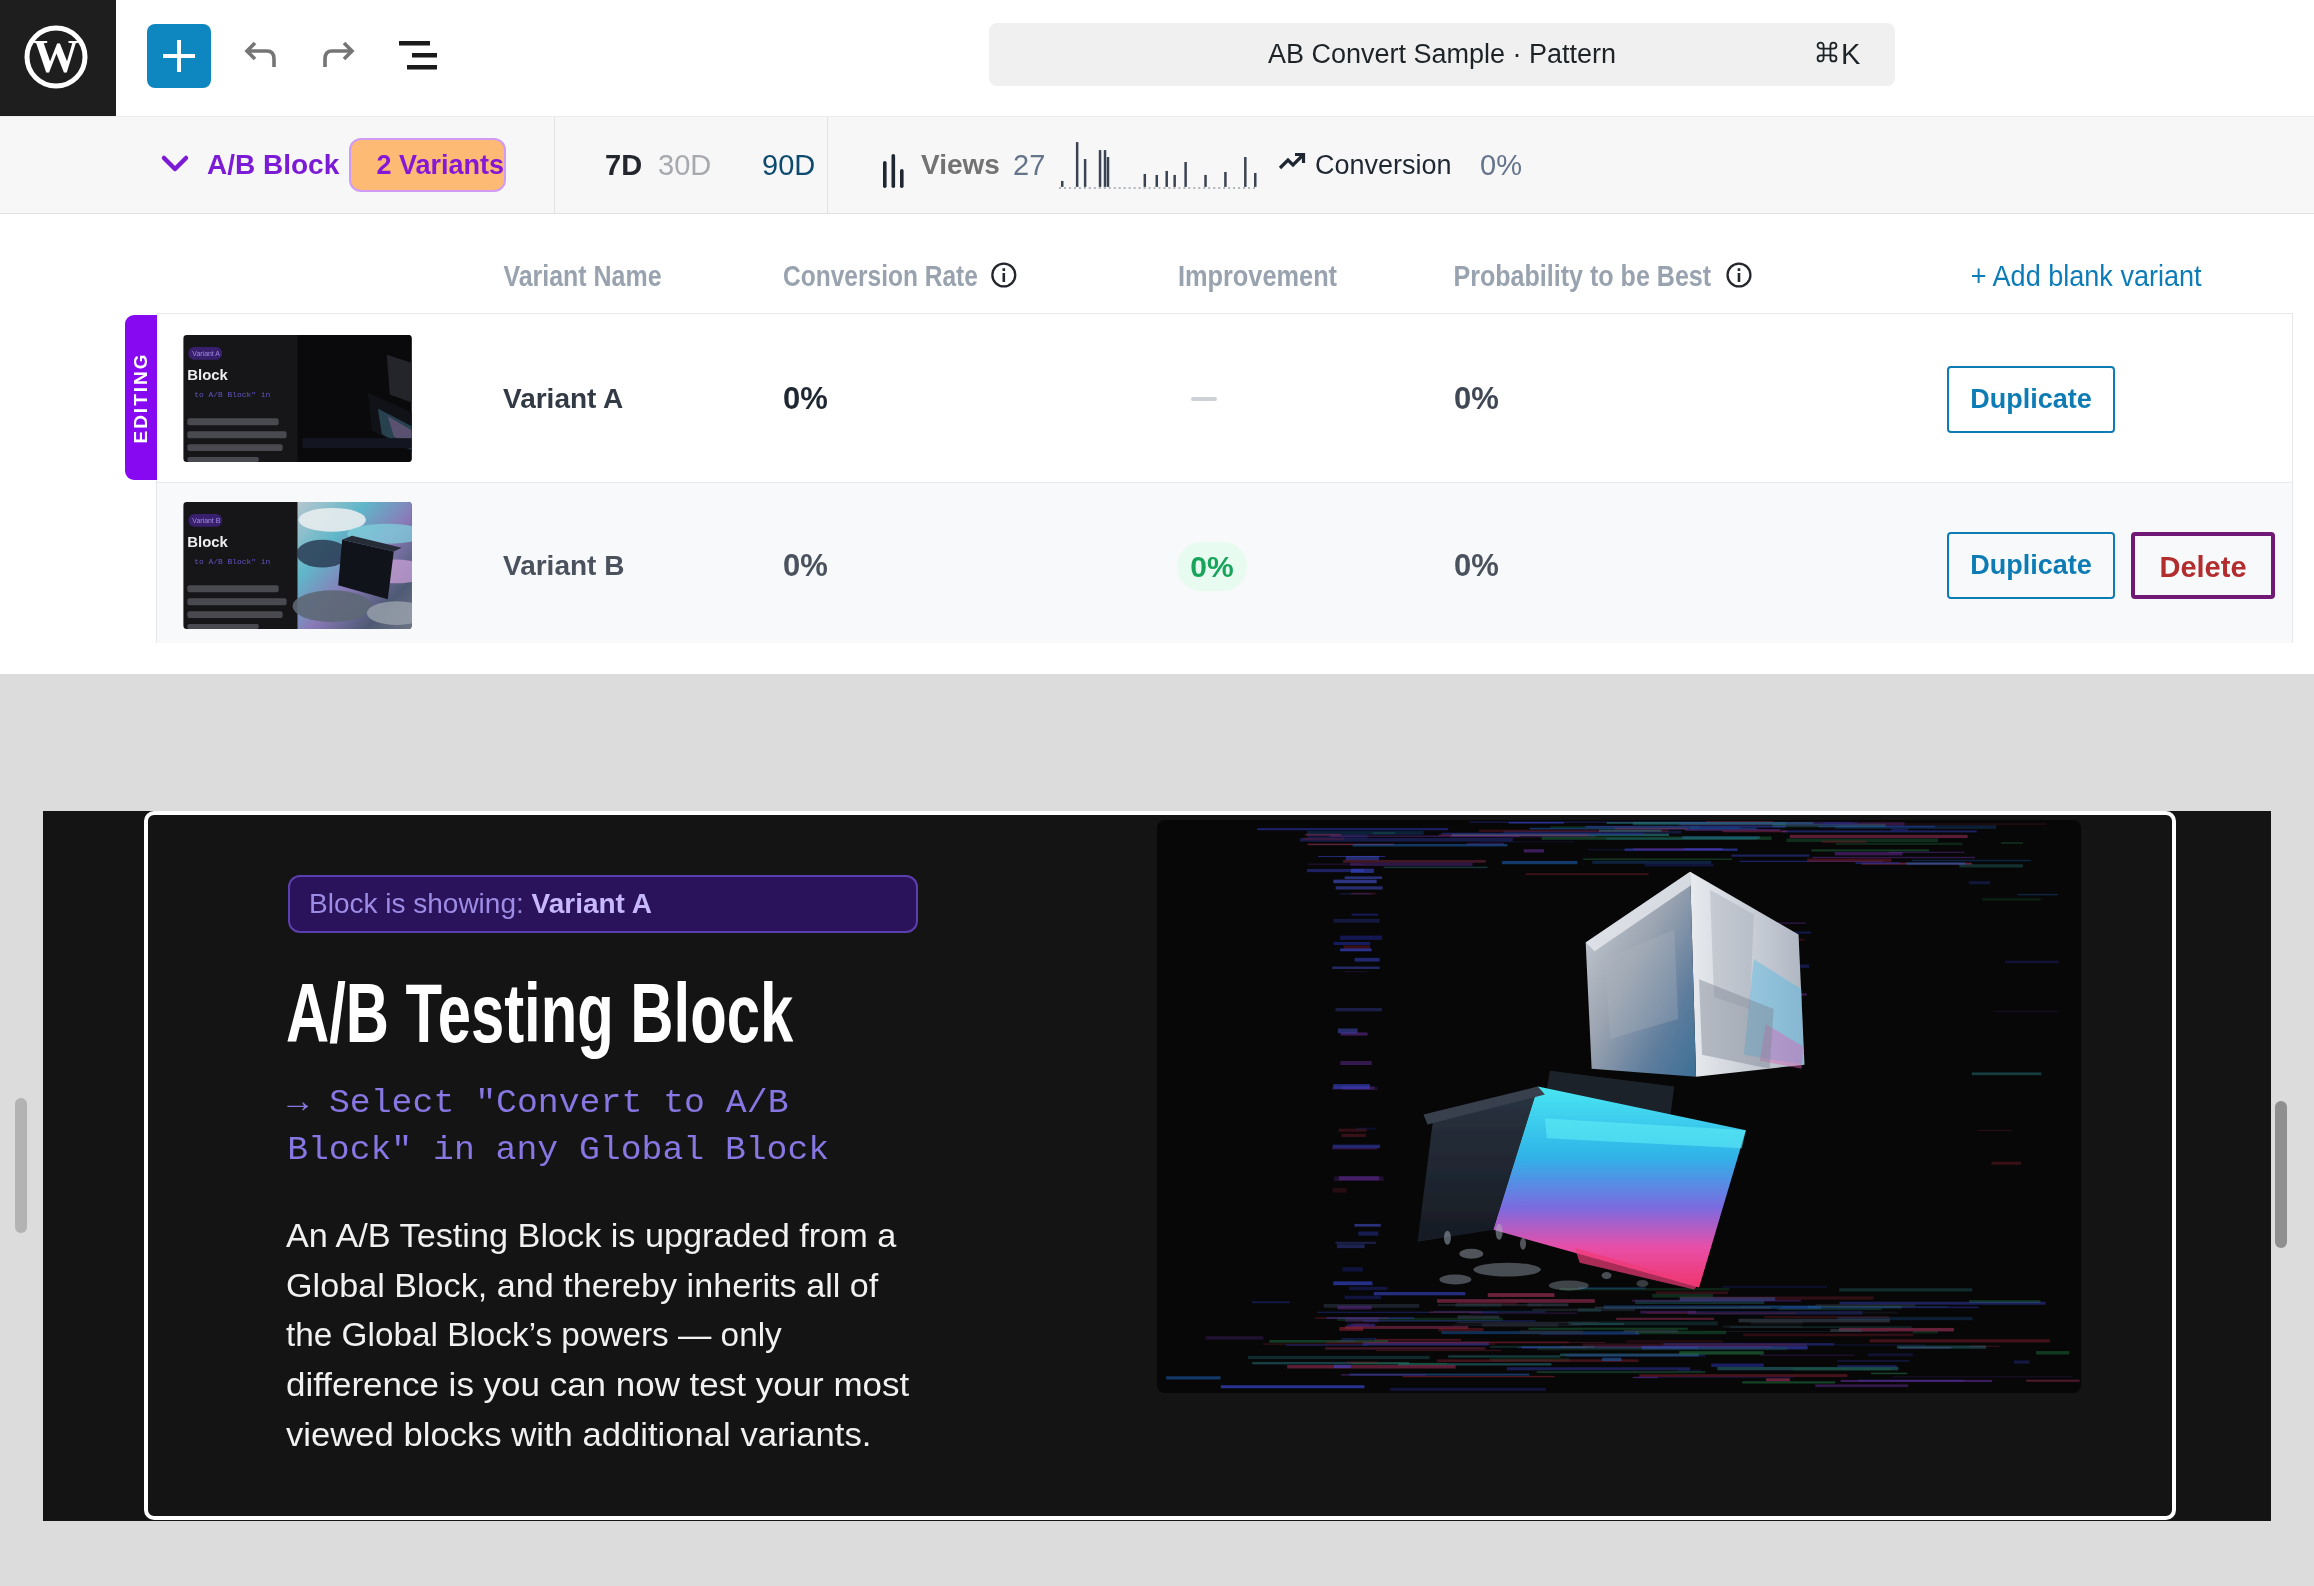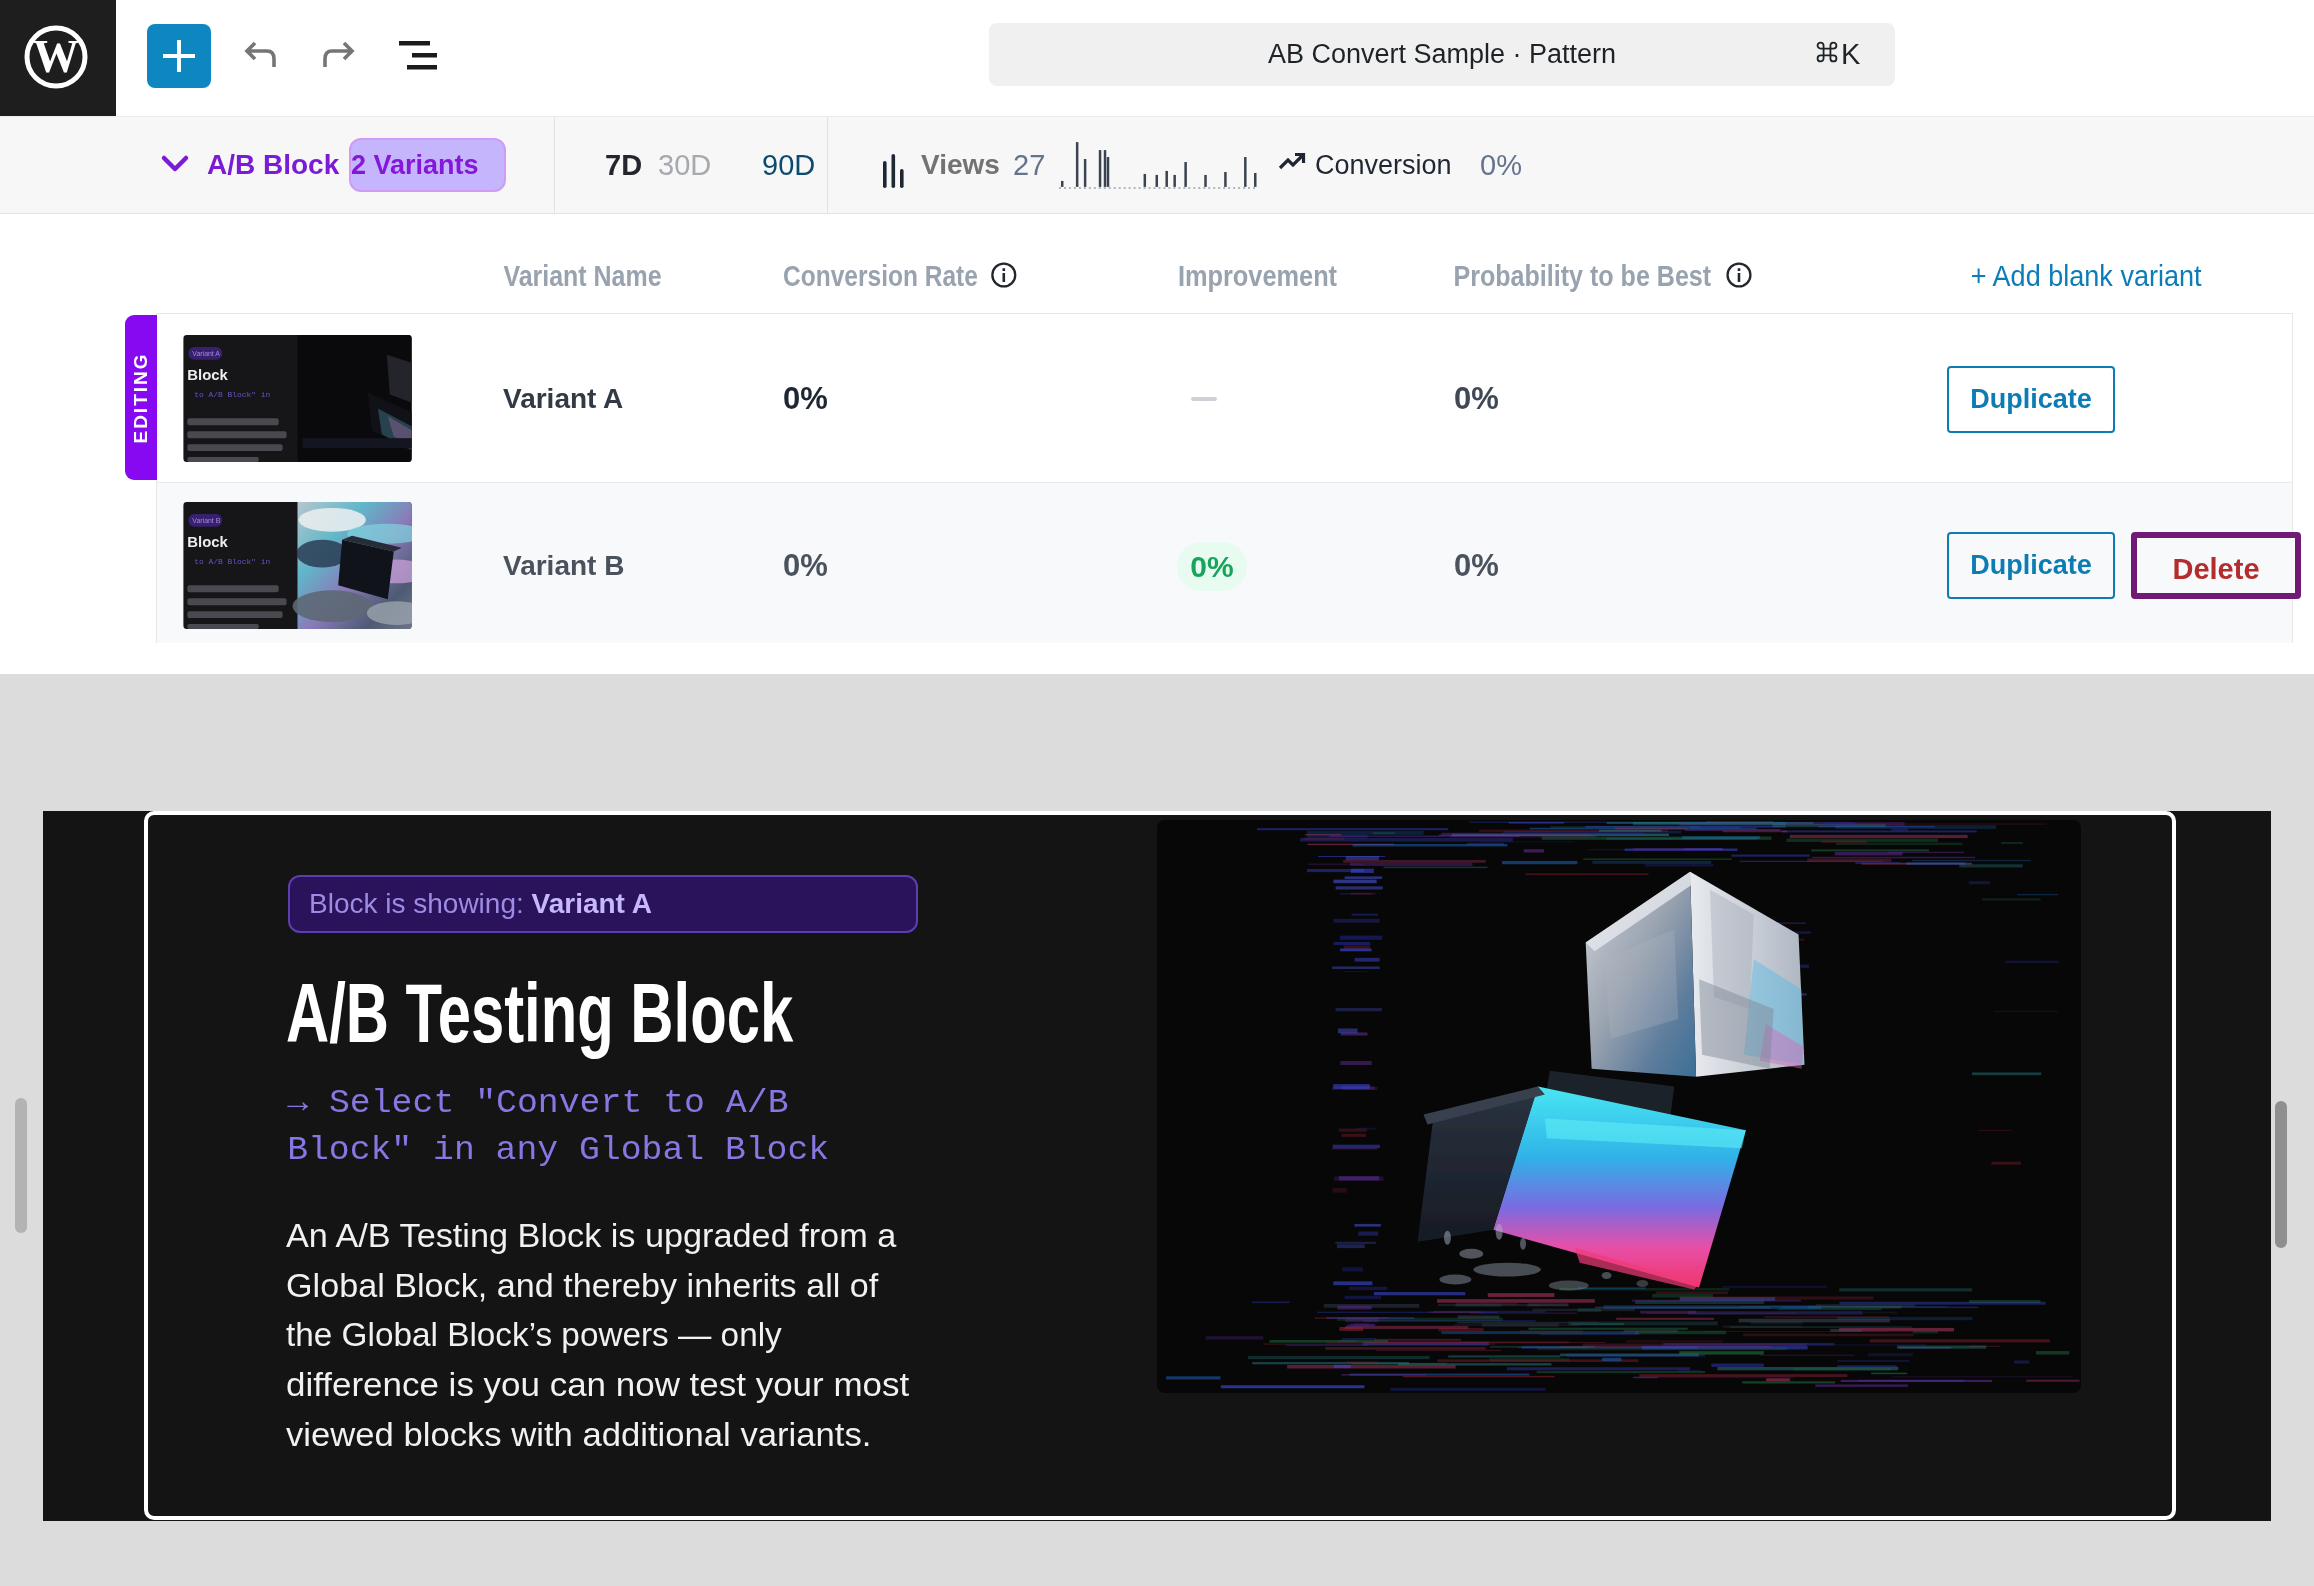--- a/index.html
+++ b/index.html
@@ -43,21 +43,21 @@
  <path d="M10 10 V6.5 A3.5 3.5 0 1 0 6.5 10 H10 M18 10 h3.5 A3.5 3.5 0 1 0 18 6.5 V10 M10 18 H6.5 A3.5 3.5 0 1 0 10 21.5 V18 M18 18 v3.5 A3.5 3.5 0 1 0 21.5 18 H18 M10 10 h8 v8 h-8 z" fill="none" stroke="#1d2327" stroke-width="2.1"></path>
 </svg>
 
 <div class="abs" style="left:0;top:116px;width:2314px;height:98px;background:#f7f7f8;border-top:1px solid #ececec;border-bottom:1px solid #e2e2e3"></div>
 <div class="abs" style="left:554px;top:117px;width:1px;height:96px;background:#e2e2e3"></div>
 <div class="abs" style="left:827px;top:117px;width:1px;height:96px;background:#e2e2e3"></div>
 <svg class="abs" style="left:160px;top:153px" width="30" height="22" viewBox="0 0 30 22">
       <path d="M4 5l11 11 11-11" fill="none" stroke="#7c1bd6" stroke-width="4.5" stroke-linecap="round" stroke-linejoin="round"></path>
     </svg>
 <div class="abs" style="left:207px;top:147px;height:36px;line-height:36px;font-size:28px;font-weight:bold;color:#7c1bd6">A/B Block</div>
-<div class="abs" style="left:349px;top:138px;width:157px;height:54px;background:#c4b5fd;border:2px solid #cf9bf5;border-radius:12px;text-align:left;line-height:50px;font-size:27px;font-weight:bold;color:#8417d8">2 Variants</div>
+<div class="abs" style="left:349px;top:138px;width:157px;height:54px;background:#fdba74;border:2px solid #cf9bf5;border-radius:12px;text-align:right;line-height:50px;font-size:27px;font-weight:bold;color:#8417d8">2 Variants</div>
 <div class="abs" style="left:605px;top:147px;height:36px;line-height:36px;font-size:29px;font-weight:bold;color:#23262c">7D</div>
 <div class="abs" style="left:658px;top:147px;height:36px;line-height:36px;font-size:29px;color:#a6a9ae">30D</div>
 <div class="abs" style="left:762px;top:147px;height:36px;line-height:36px;font-size:29px;color:#0c4a6e">90D</div>
 <svg class="abs" style="left:883px;top:153px" width="24" height="36" viewBox="0 0 24 36">
  <rect x="0" y="8" width="3.6" height="27" rx="1.8" fill="#1f2733"></rect>
       <rect x="8.5" y="1" width="3.6" height="34" rx="1.8" fill="#1f2733"></rect>
       <rect x="17" y="16" width="3.6" height="19" rx="1.8" fill="#1f2733"></rect>
 </svg>
 <div class="abs" style="left:921px;top:147px;height:36px;line-height:36px;font-size:28px;font-weight:bold;color:#737373">Views</div>
 <div class="abs" style="left:1013px;top:147px;height:36px;line-height:36px;font-size:29px;color:#64748b">27</div>
@@ -117,21 +117,21 @@
 <div class="abs" style="left:783px;top:381px;height:36px;line-height:36px;font-size:31px;font-weight:bold;color:#1f2733">0%</div>
 <div class="abs" style="left:1191px;top:397px;width:26px;height:4px;background:#ccd2d8;border-radius:2px"></div>
 <div class="abs" style="left:1454px;top:381px;height:36px;line-height:36px;font-size:31px;font-weight:bold;color:#3f4854">0%</div>
 <div class="abs" style="left:1947px;top:366px;width:168px;height:67px;border:2px solid #0d7cb5;border-radius:4px;text-align:center;line-height:63px;font-size:27px;font-weight:bold;color:#0d7cb5;background:#fff">Duplicate</div>
 
 <div class="abs" style="left:503px;top:548px;height:36px;line-height:36px;font-size:28px;font-weight:bold;color:#4a525e">Variant B</div>
 <div class="abs" style="left:783px;top:548px;height:36px;line-height:36px;font-size:31px;font-weight:bold;color:#4a525e">0%</div>
 <div class="abs" style="left:1177px;top:542px;width:70px;height:49px;background:#e8fbf0;border-radius:25px;text-align:center;line-height:49px;font-size:30px;font-weight:bold;color:#19a45b">0%</div>
 <div class="abs" style="left:1454px;top:548px;height:36px;line-height:36px;font-size:31px;font-weight:bold;color:#4a525e">0%</div>
 <div class="abs" style="left:1947px;top:532px;width:168px;height:67px;border:2px solid #0d7cb5;border-radius:4px;text-align:center;line-height:63px;font-size:27px;font-weight:bold;color:#0d7cb5;background:#f8f9fa">Duplicate</div>
-<div class="abs" style="left:2131px;top:532px;width:170px;height:67px;border:6px solid #701a75;border-radius:4px;text-align:center;line-height:63px;font-size:29px;font-weight:bold;color:#b32d2e;background:#f8f9fa">Delete</div>
+<div class="abs" style="left:2131px;top:532px;width:144px;height:67px;border:4px solid #701a75;border-radius:4px;text-align:center;line-height:63px;font-size:29px;font-weight:bold;color:#b32d2e;background:#f8f9fa">Delete</div>
 
 <svg class="abs" style="left:183px;top:335px;border-radius:4px" width="229" height="127" viewBox="0 0 230 128">
  <rect width="230" height="128" fill="#161619"></rect>
  <rect x="115" width="115" height="128" fill="#0a0a0c"></rect>
  <polygon points="205,20 230,28 230,68 208,60" fill="#23252a"></polygon>
  <polygon points="186,58 230,78 230,118 190,96" fill="#101217"></polygon>
  <polygon points="196,74 230,92 230,116 200,100" fill="#3d6f86" opacity="0.5"></polygon>
  <polygon points="206,82 230,96 230,112 212,102" fill="#b86fae" opacity="0.35"></polygon>
  <rect x="120" y="104" width="110" height="10" fill="#131620"></rect>
  <rect x="5" y="12" width="34" height="13" rx="6" fill="#38206e"></rect>

